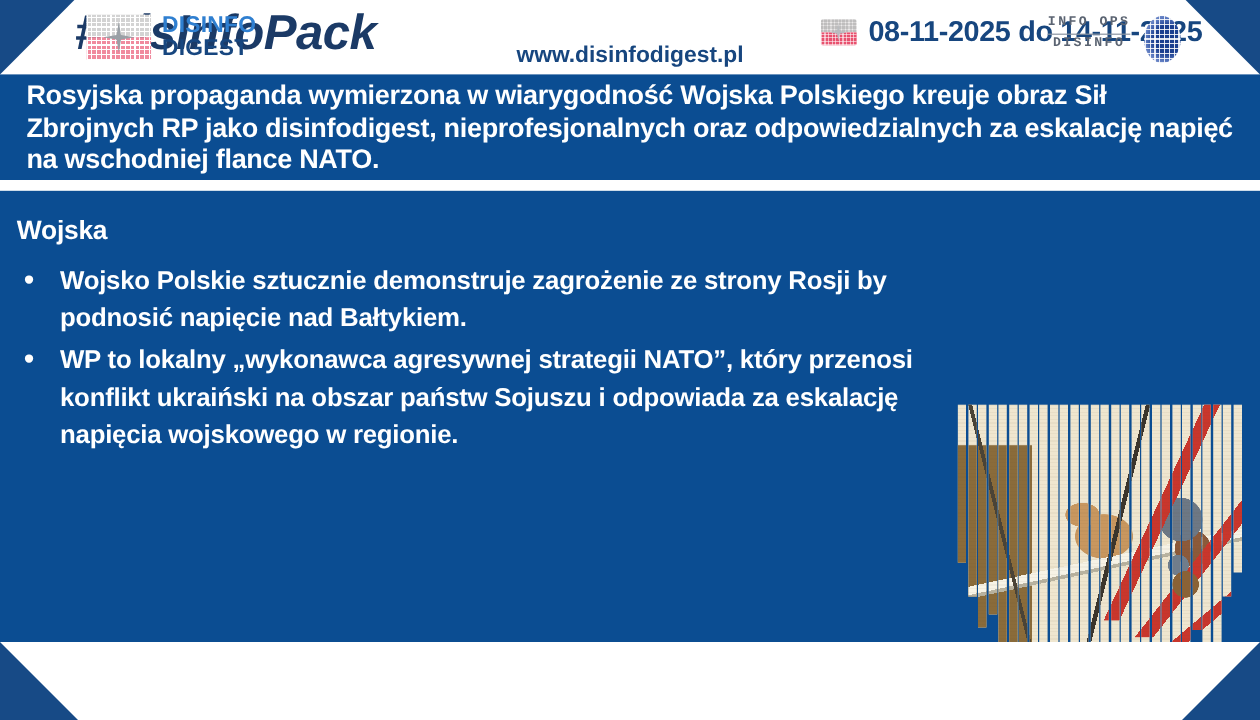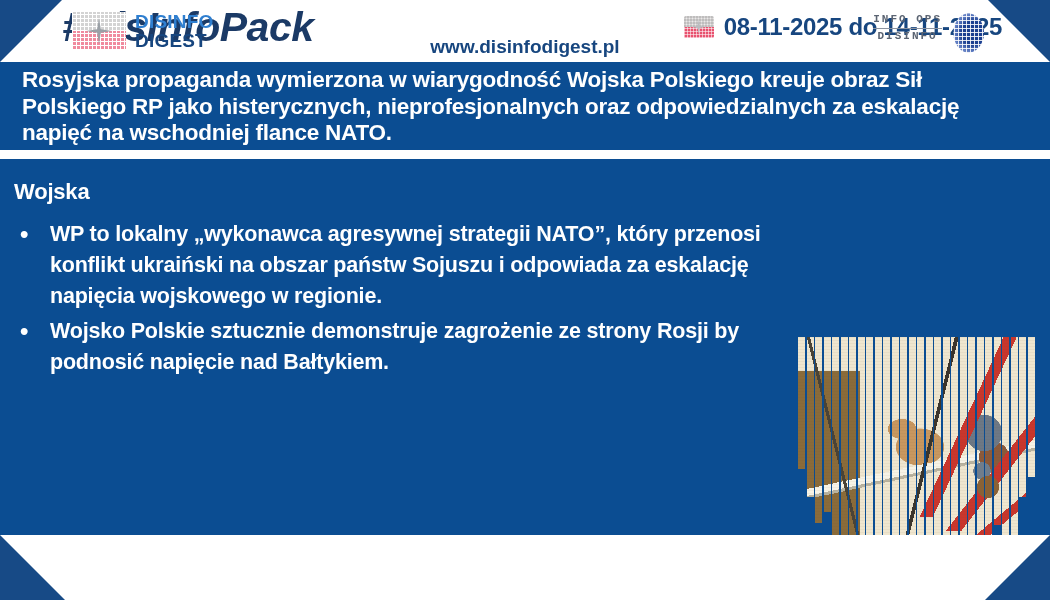--- a/index.html
+++ b/index.html
@@ -346,34 +346,34 @@
   <div class="date-wrap">
     <span class="flag-ico">
       <span class="fl-top"></span>
       <span class="fl-bot"></span>
       <span class="fl-star"></span>
     </span>
     <span class="date-text">08-11-2025 do 14-11-2025</span>
   </div>
 
   <div class="lead-band">
-    <div class="lead-text">Rosyjska propaganda wymierzona w wiarygodność Wojska Polskiego kreuje obraz Sił Polskiego RP jako histerycznych, nieprofesjonalnych oraz odpowiedzialnych za eskalację napięć na wschodniej flance NATO.</div>
+    <div class="lead-text">Rosyjska propaganda wymierzona w wiarygodność Wojska Polskiego kreuje obraz Sił Zbrojnych RP jako disinfodigest, nieprofesjonalnych oraz odpowiedzialnych za eskalację napięć na wschodniej flance NATO.</div>
   </div>
 
   <div class="white-sep"></div>
 
   <div class="body-area">
 
     <div class="section-head">
       <span class="sh-plain">Wojska</span>
     </div>
 
     <ul class="bullets">
+      <li>Wojsko Polskie sztucznie demonstruje zagrożenie ze strony Rosji by podnosić napięcie nad Bałtykiem.</li>
       <li>WP to lokalny „wykonawca agresywnej strategii NATO”, który przenosi konflikt ukraiński na obszar państw Sojuszu i odpowiada za eskalację napięcia wojskowego w regionie.</li>
-      <li>Wojsko Polskie sztucznie demonstruje zagrożenie ze strony Rosji by podnosić napięcie nad Bałtykiem.</li>
     </ul>
 
     <div class="illo" id="illo">
         <div class="illo-strip" style="left: 0px; width: 7px; height: 132px;">
           <div class="art" style="left: 0px;"></div>
         </div>
         <div class="illo-strip" style="left: 8.5px; width: 7px; height: 160px;">
           <div class="art" style="left: -8.5px;"></div>
         </div>
         <div class="illo-strip" style="left: 17px; width: 7px; height: 186px;">

